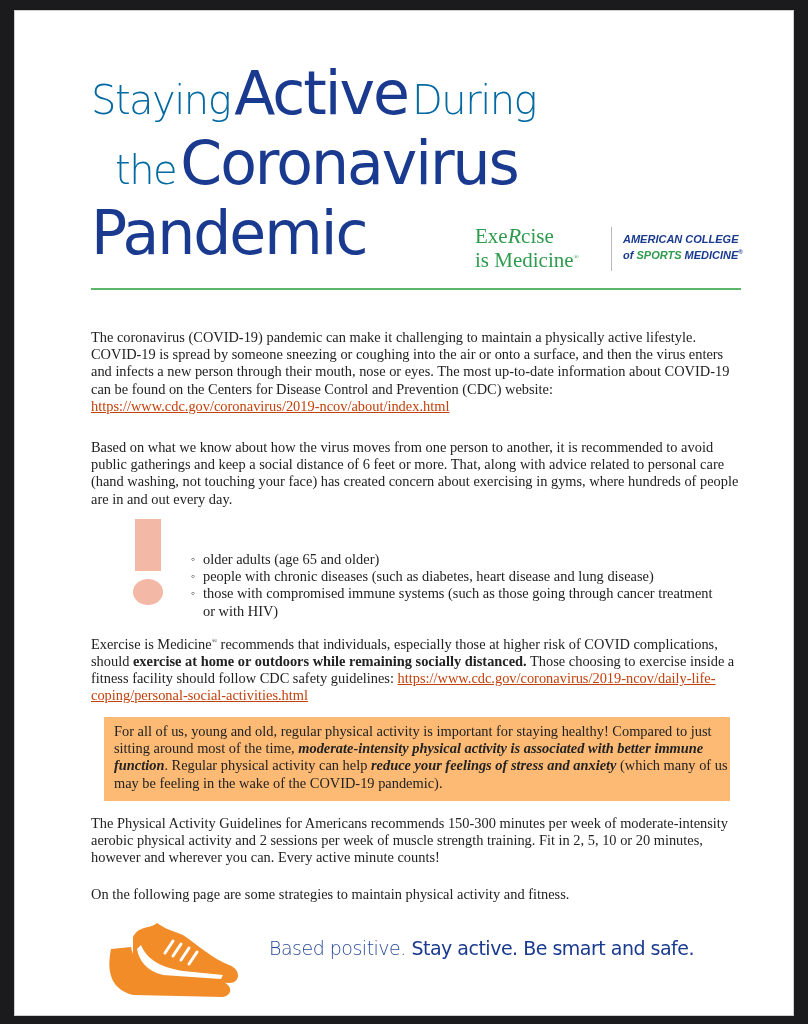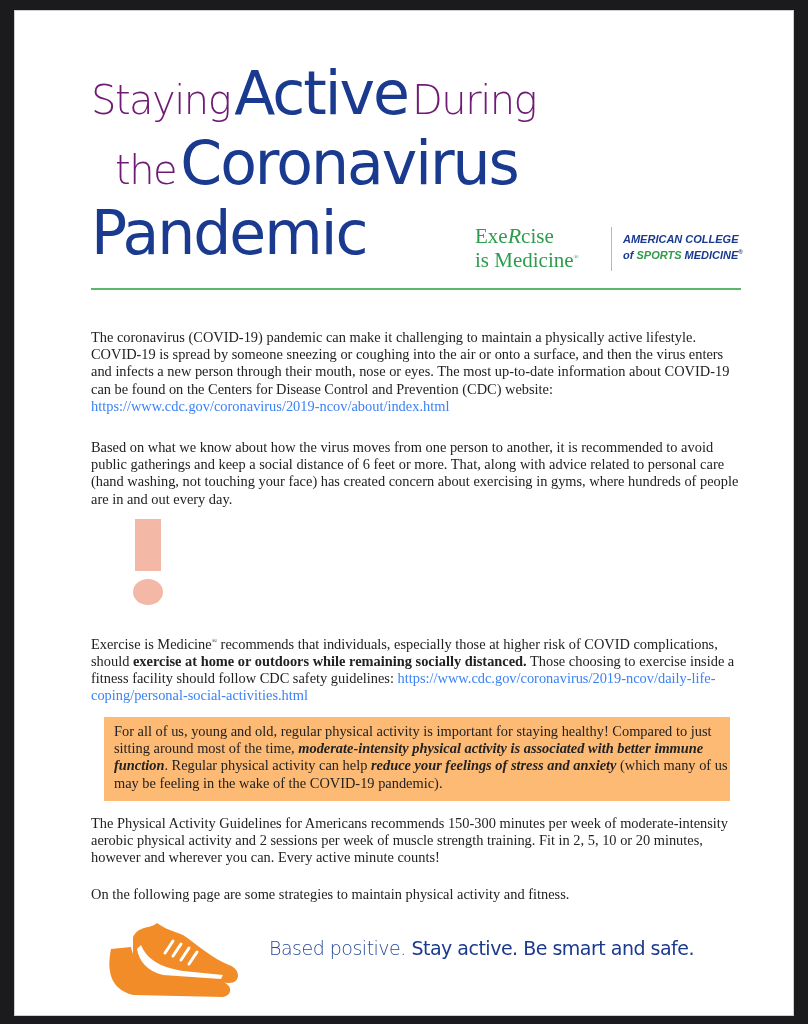--- a/index.html
+++ b/index.html
@@ -20,21 +20,21 @@
   }
   .title {
     position: absolute;
     left: 76px; top: 52px;
     width: 600px;
     font-family: "DejaVu Sans", sans-serif;
     color: #1a3a8f;
     line-height: 1;
   }
   .title .line { display: block; white-space: nowrap; letter-spacing: -1px; }
-  .title .light { color: #701a75; font-weight: 300; font-size: 40px; letter-spacing: -1.5px; }
+  .title .light { color: #0369a1; font-weight: 300; font-size: 40px; letter-spacing: -1.5px; }
   .title .big { font-size: 60px; letter-spacing: -2px; }
   .t1 { position: absolute; top: 0; }
   .t2 { position: absolute; top: 70px; margin-left: 24px; }
   .t3 { position: absolute; top: 140px; }
 
   .logos {
     position: absolute;
     left: 446px; top: 210px;
     width: 290px; height: 56px; margin-left: 14px;
   }
@@ -62,21 +62,21 @@
     position: absolute; left: 76px; top: 277px;
     width: 650px; height: 2px; background: #5bb86a;
   }
 
   .para {
     position: absolute; left: 76px;
     width: 650px;
     font-size: 14.4px; line-height: 17.2px;
     color: #222;
   }
-  .para a { color: #3b82f6; }
+  .para a { color: #c2410c; text-decoration: underline; }
   .p1 { top: 318px; }
   .p2 { top: 428px; }
   .p3 { top: 622px; }
   .p5 { top: 804px; }
   .p6 { top: 875px; }
 
   .risk {
     position: absolute; left: 110px; top: 508px; width: 600px; height: 110px;
   }
   .excl-bar {
@@ -165,20 +165,25 @@
 
   <p class="para p2" style="margin:0">
     <span>Based on what we know about how the virus moves from one person to another, it is recommended to avoid public gatherings and keep a social distance of 6 feet or more. That, along with advice related to personal care (hand washing, not touching your face) has created concern about exercising in gyms, where hundreds of people are in and out every day.</span>
   </p>
 
   <div class="risk">
     <div>
       <div class="excl-bar"></div>
       <div class="excl-dot"></div>
     </div>
+    <ul class="risk-list">
+      <li>older adults (age 65 and older)</li>
+      <li>people with chronic diseases (such as diabetes, heart disease and lung disease)</li>
+      <li>those with compromised immune systems (such as those going through cancer treatment or with HIV)</li>
+    </ul>
   </div>
 
   <p class="para p3" style="margin:0">
     <span>Exercise is Medicine</span><sup style="font-size:7px">®</sup><span> recommends that individuals, especially those at higher risk of COVID complications, should </span><b>exercise at home or outdoors while remaining socially distanced.</b><span> Those choosing to exercise inside a fitness facility should follow CDC safety guidelines: </span><a>https://www.cdc.gov/coronavirus/2019-ncov/daily-life-coping/personal-social-activities.html</a>
   </p>
 
   <div class="callout">
     <span>For all of us, young and old, regular physical activity is important for staying healthy! Compared to just sitting around most of the time, </span><b>moderate-intensity physical activity is associated with better immune function</b><span>. Regular physical activity can help </span><b>reduce your feelings of stress and anxiety</b><span> (which many of us may be feeling in the wake of the COVID-19 pandemic).</span>
   </div>
 

